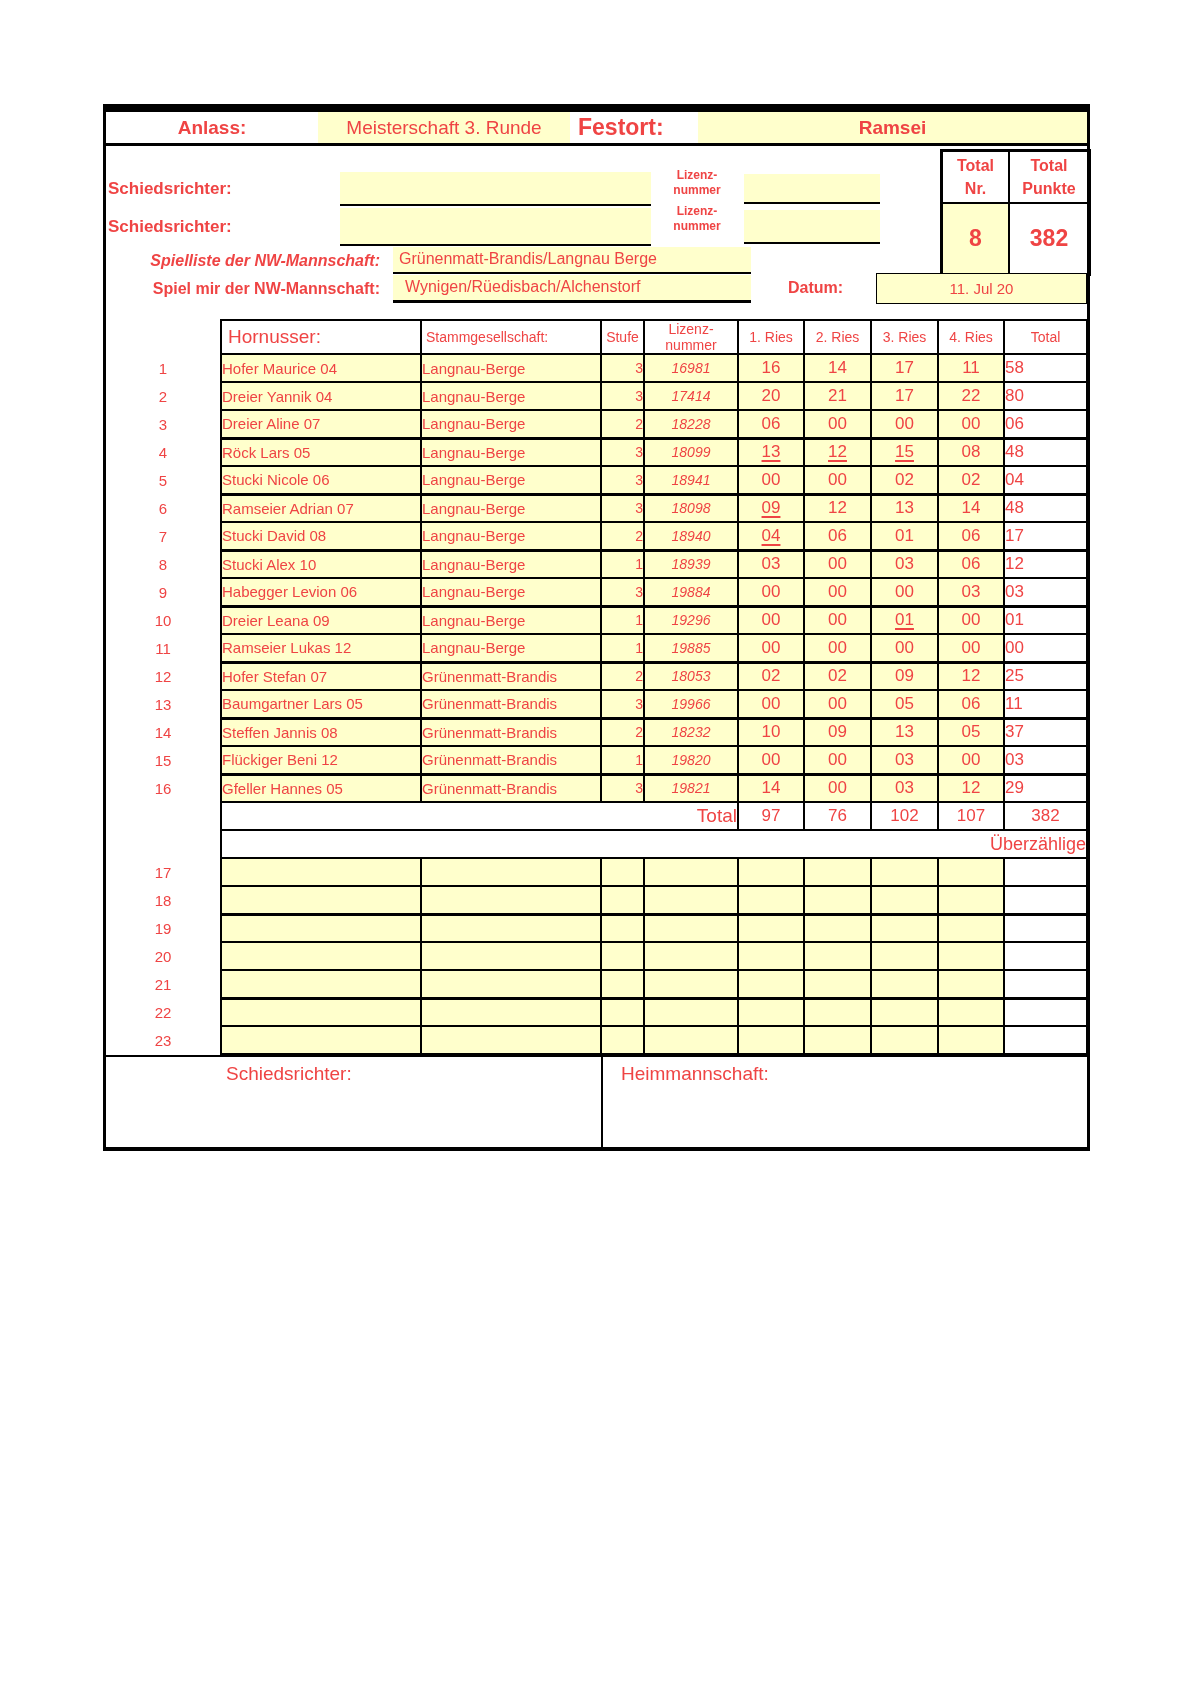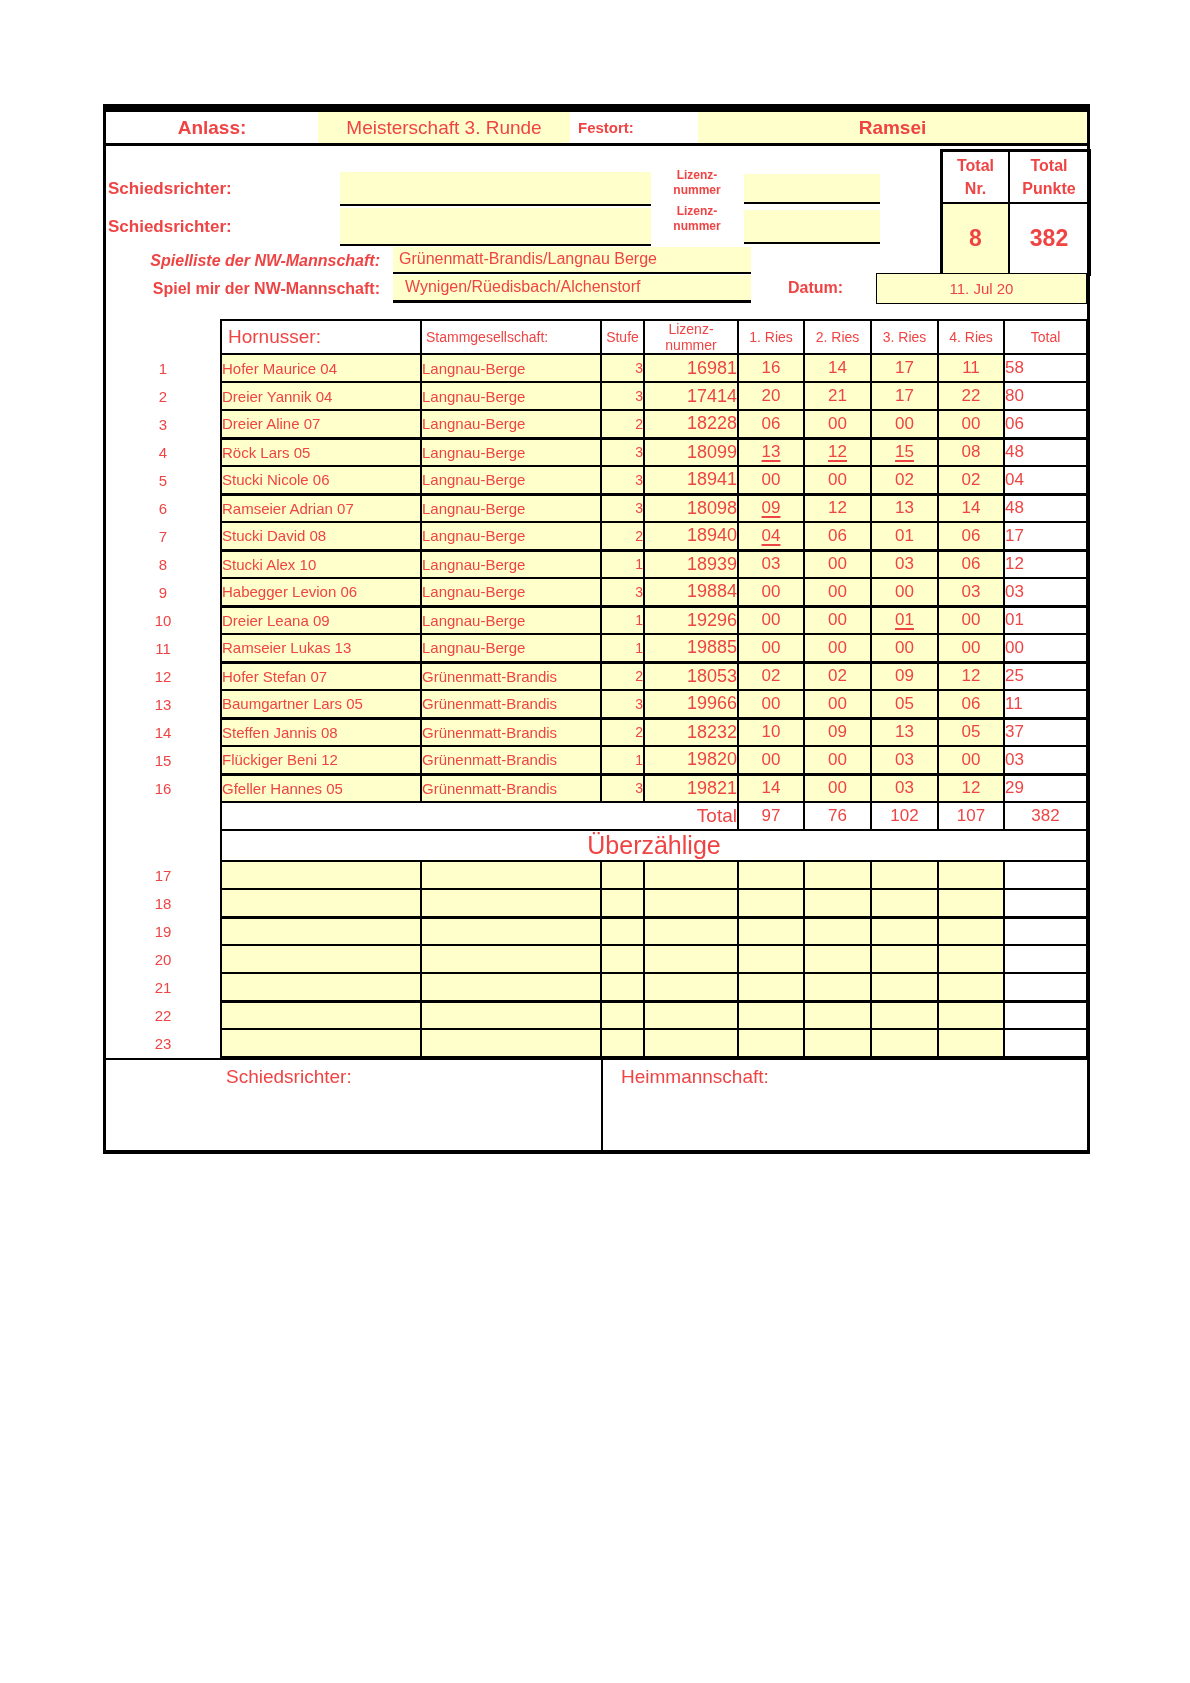--- a/index.html
+++ b/index.html
@@ -6,21 +6,21 @@
   .canvas{position:relative;width:1190px;height:1683px;background:#fff;overflow:hidden;
           font-family:"Liberation Sans",sans-serif;color:#ef4444;}
   .form{position:absolute;left:103px;top:104px;width:987px;box-sizing:border-box;
         border:3px solid #000;border-top:8px solid #000;border-bottom:4px solid #000;background:#fff;}
   .y{background:#ffffcc;}
 
   
   .title-row{display:flex;height:31px;border-bottom:3px solid #000;align-items:center;}
   .t-anlass{width:212px;text-align:center;font-weight:bold;font-size:19px;}
   .t-anlass-field{width:252px;height:31px;line-height:31px;text-align:center;font-size:19px;}
-  .t-festort{width:128px;font-weight:bold;font-size:15px;padding-left:8px;box-sizing:border-box;}
+  .t-festort{width:128px;font-weight:bold;font-size:23px;padding-left:8px;box-sizing:border-box;}
   .t-festort-field{flex:1;height:31px;line-height:31px;text-align:center;font-weight:bold;font-size:19px;}
 
   
   .hdr{position:relative;height:173px;}
   .ref-label{position:absolute;left:2px;font-weight:bold;font-size:17px;}
   .ref-field{position:absolute;left:234px;width:311px;border-bottom:2px solid #000;box-sizing:border-box;}
   .liz-label{position:absolute;left:541px;width:100px;text-align:center;font-weight:bold;font-size:12px;line-height:1.25;}
   .liz-field{position:absolute;left:638px;width:136px;border-bottom:2px solid #000;box-sizing:border-box;}
 
   .totbox{position:absolute;left:834px;top:3px;width:147px;border:2px solid #000;
@@ -43,31 +43,31 @@
   table.score .nb{border:none;background:#fff;}
   table.score tr{height:28px;}
   tr.hrow{height:36px;}
   .hrow th{background:#fff;font-weight:bold;font-size:14px;text-align:center;vertical-align:middle;}
   .hrow th.hname{font-size:19px;text-align:left;padding-left:6px;}
   .hrow th.hclub{text-align:left;padding-left:4px;}
   .hrow .two{line-height:1.15;}
   td.num{font-size:15px;text-align:center;}
   td.name,td.club{font-size:15px;text-align:left;padding-left:5px;}
   td.stufe{font-size:14px;text-align:right;padding-right:4px;}
-  td.liz{font-size:18px;text-align:right;padding-right:3px;}
+  td.liz{font-size:14px;text-align:center;padding-right:3px;font-style:italic;}
   td.ries{font-size:17px;text-align:center;}
   td.ries span.u{text-decoration:underline;text-underline-offset:3px;
                  text-decoration-thickness:2px;}
   td.tot{font-size:17px;font-weight:bold;text-align:left;background:#fff;}
   tr.group td{border-top-width:3px;}
   tr.trow{height:30px;}
   .total-label{border:none;background:#fff;font-weight:bold;font-size:19px;text-align:right;padding-right:90px;}
   .tot-val{background:#fff;font-weight:bold;font-size:17px;text-align:center;}
   tr.uerow{height:30px;}
-  .uecell{background:#fff;font-weight:bold;font-size:25px;text-align:center;padding-left:5px;}
+  .uecell{background:#fff;font-weight:bold;font-size:18px;text-align:right;padding-left:5px;}
 
   
   .sig{display:grid;grid-template-columns:495px 285px 1fr;border-top:2px solid #000;height:90px;}
   .sig>div{box-sizing:border-box;padding-top:6px;font-size:19px;}
   .sig>div+div{border-left:2px solid #000;}
   .sig .s1{padding-left:120px;}
   .sig .s2{padding-left:18px;}
   .sig .s3{padding-left:50px;}
 </style>
 </head>
@@ -267,21 +267,21 @@
     <td class="stufe y">1</td>
     <td class="liz y">19296</td>
     <td class="ries y"><span>00</span></td>
     <td class="ries y"><span>00</span></td>
     <td class="ries y"><span class="u">01</span></td>
     <td class="ries y"><span>00</span></td>
     <td class="tot">01</td>
   </tr>
           <tr>
     <td class="nb num">11</td>
-    <td class="name y">Ramseier Lukas 13</td>
+    <td class="name y">Ramseier Lukas 12</td>
     <td class="club y">Langnau-Berge</td>
     <td class="stufe y">1</td>
     <td class="liz y">19885</td>
     <td class="ries y"><span>00</span></td>
     <td class="ries y"><span>00</span></td>
     <td class="ries y"><span>00</span></td>
     <td class="ries y"><span>00</span></td>
     <td class="tot">00</td>
   </tr>
           <tr class="group">

